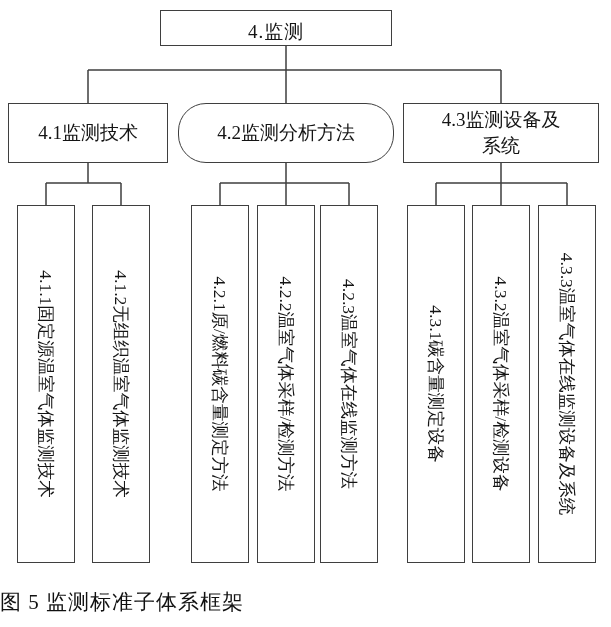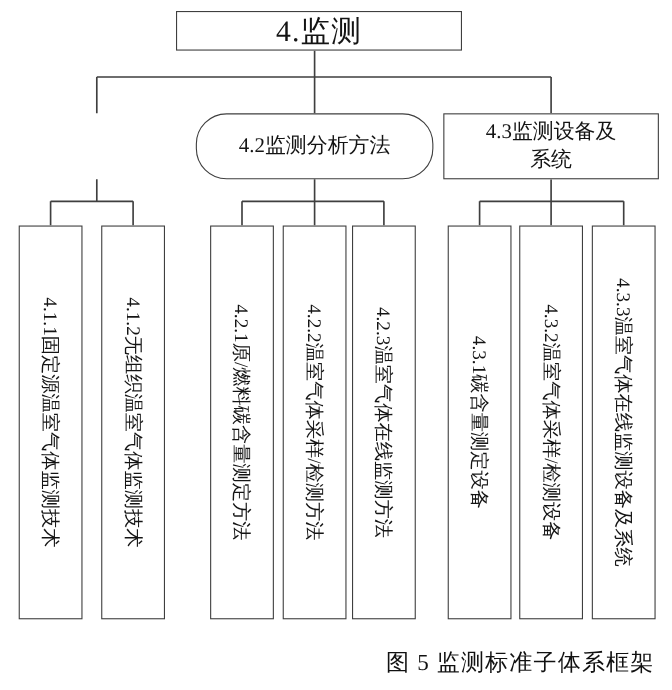--- a/index.html
+++ b/index.html
@@ -27,23 +27,24 @@
     box-sizing: border-box;
     border: 1.5px solid #3f3f3f;
     background: #ffffff;
     display: flex;
     align-items: center;
     justify-content: center;
     text-align: center;
   }
   .box.root {
     left: 160px; top: 10px;
-    width: 260px; height: 36px;
-    font-size: 27px;
+    width: 232px; height: 36px;
+    font-size: 19px;
     letter-spacing: 1px;
+    align-items: flex-end;
   }
   .box.l2 {
     top: 103px; height: 60px;
     font-size: 19px;
     line-height: 26px;
   }
   .box.l2-1 { left: 8px;   width: 160px; }
   .box.l2-2 { left: 178px; width: 216px; border-radius: 28px; }
   .box.l2-3 { left: 403px; width: 196px; }
   .box.l2-3 .label { display: inline-block; width: 131px; }
@@ -66,45 +67,47 @@
   .l3-3 { left: 191px; }
   .l3-4 { left: 257px; }
   .l3-5 { left: 320px; }
   .l3-6 { left: 407px; }
   .l3-7 { left: 472px; }
   .l3-8 { left: 538px; }
   .caption {
     position: absolute;
     left: 0; top: 588px;
     width: 576px;
-    text-align: right;
+    text-align: left;
     font-size: 21px;
     letter-spacing: 1px;
     color: #111111;
-    padding-left: 19px;
   }
 </style>
 </head>
 <body>
 
 <div id="canvas">
 
   <svg id="connectors" viewBox="0 0 611 627" xmlns="http://www.w3.org/2000/svg">
     <path d="M286 46 V70
              M88 70 H501
              M88 70 V103 M286 70 V103 M501 70 V103
              M88 163 V183 M46 183 H121 M46 183 V205 M121 183 V205
              M286 163 V183 M220 183 H349 M220 183 V205 M286 183 V205 M349 183 V205
              M501 163 V183 M436 183 H567 M436 183 V205 M501 183 V205 M567 183 V205" fill="none" stroke="#3f3f3f" stroke-width="1.5"></path>
   </svg>
 
   <div class="box root">
     <span class="label">4.监测</span>
   </div>
 
+  <div class="box l2 l2-1">
+    <span class="label">4.1监测技术</span>
+  </div>
   <div class="box l2 l2-2">
     <span class="label">4.2监测分析方法</span>
   </div>
   <div class="box l2 l2-3">
     <span class="label">4.3监测设备及系统</span>
   </div>
 
   <div class="box l3 l3-1">
     <span class="vlabel">4.1.1固定源温室气体监测技术</span>
   </div>

